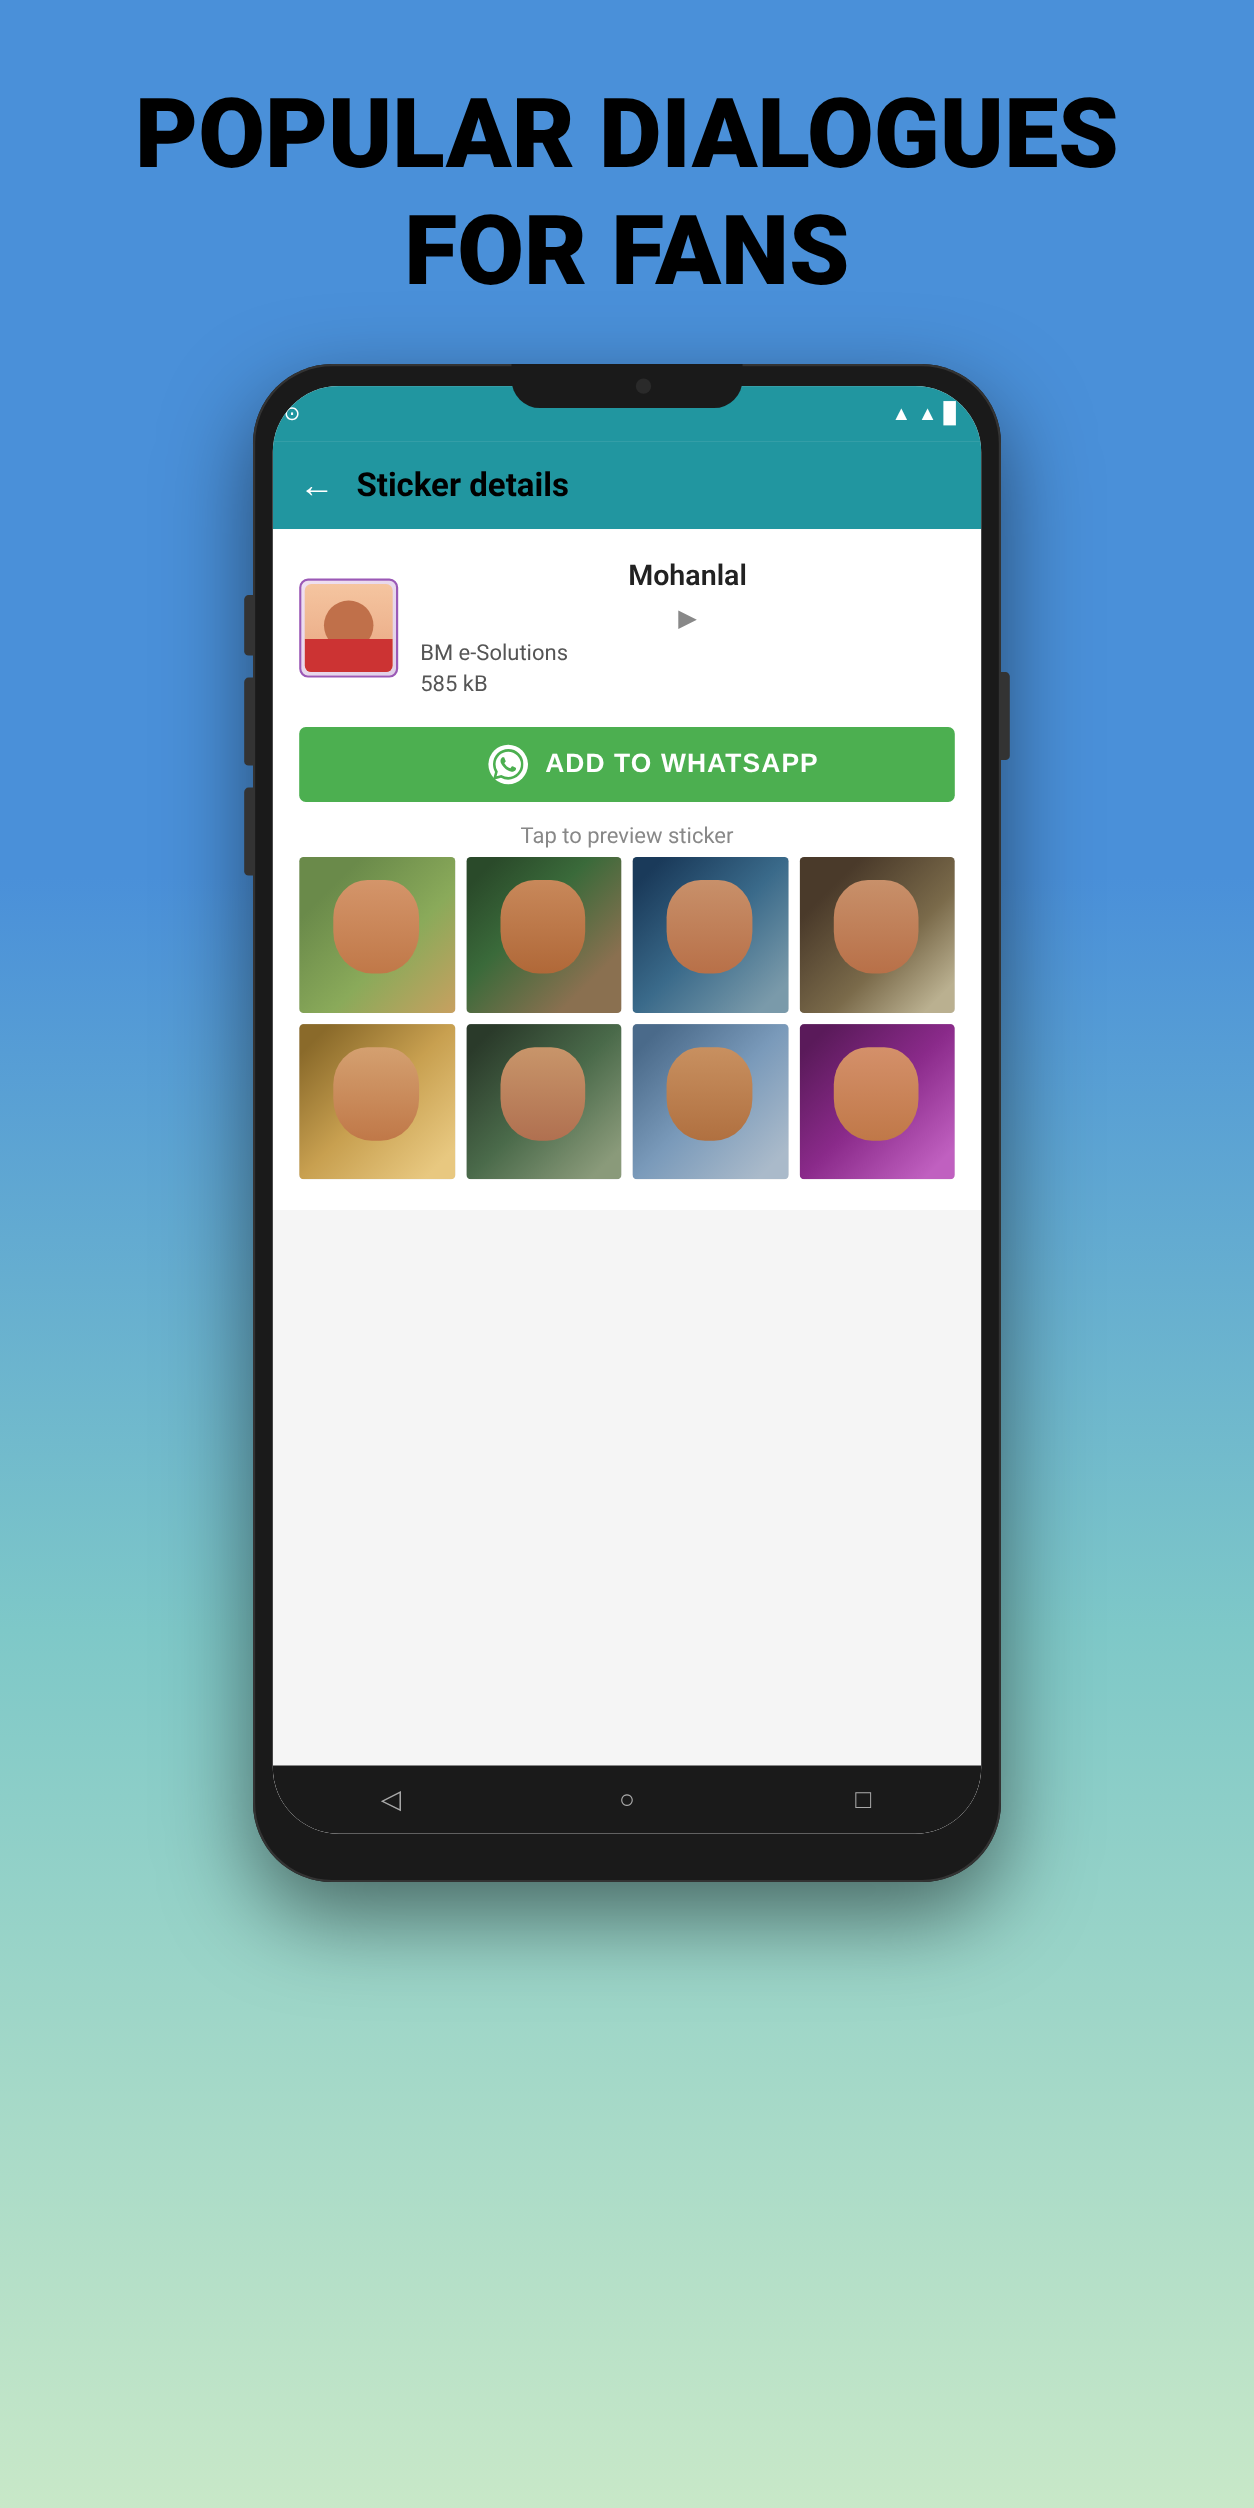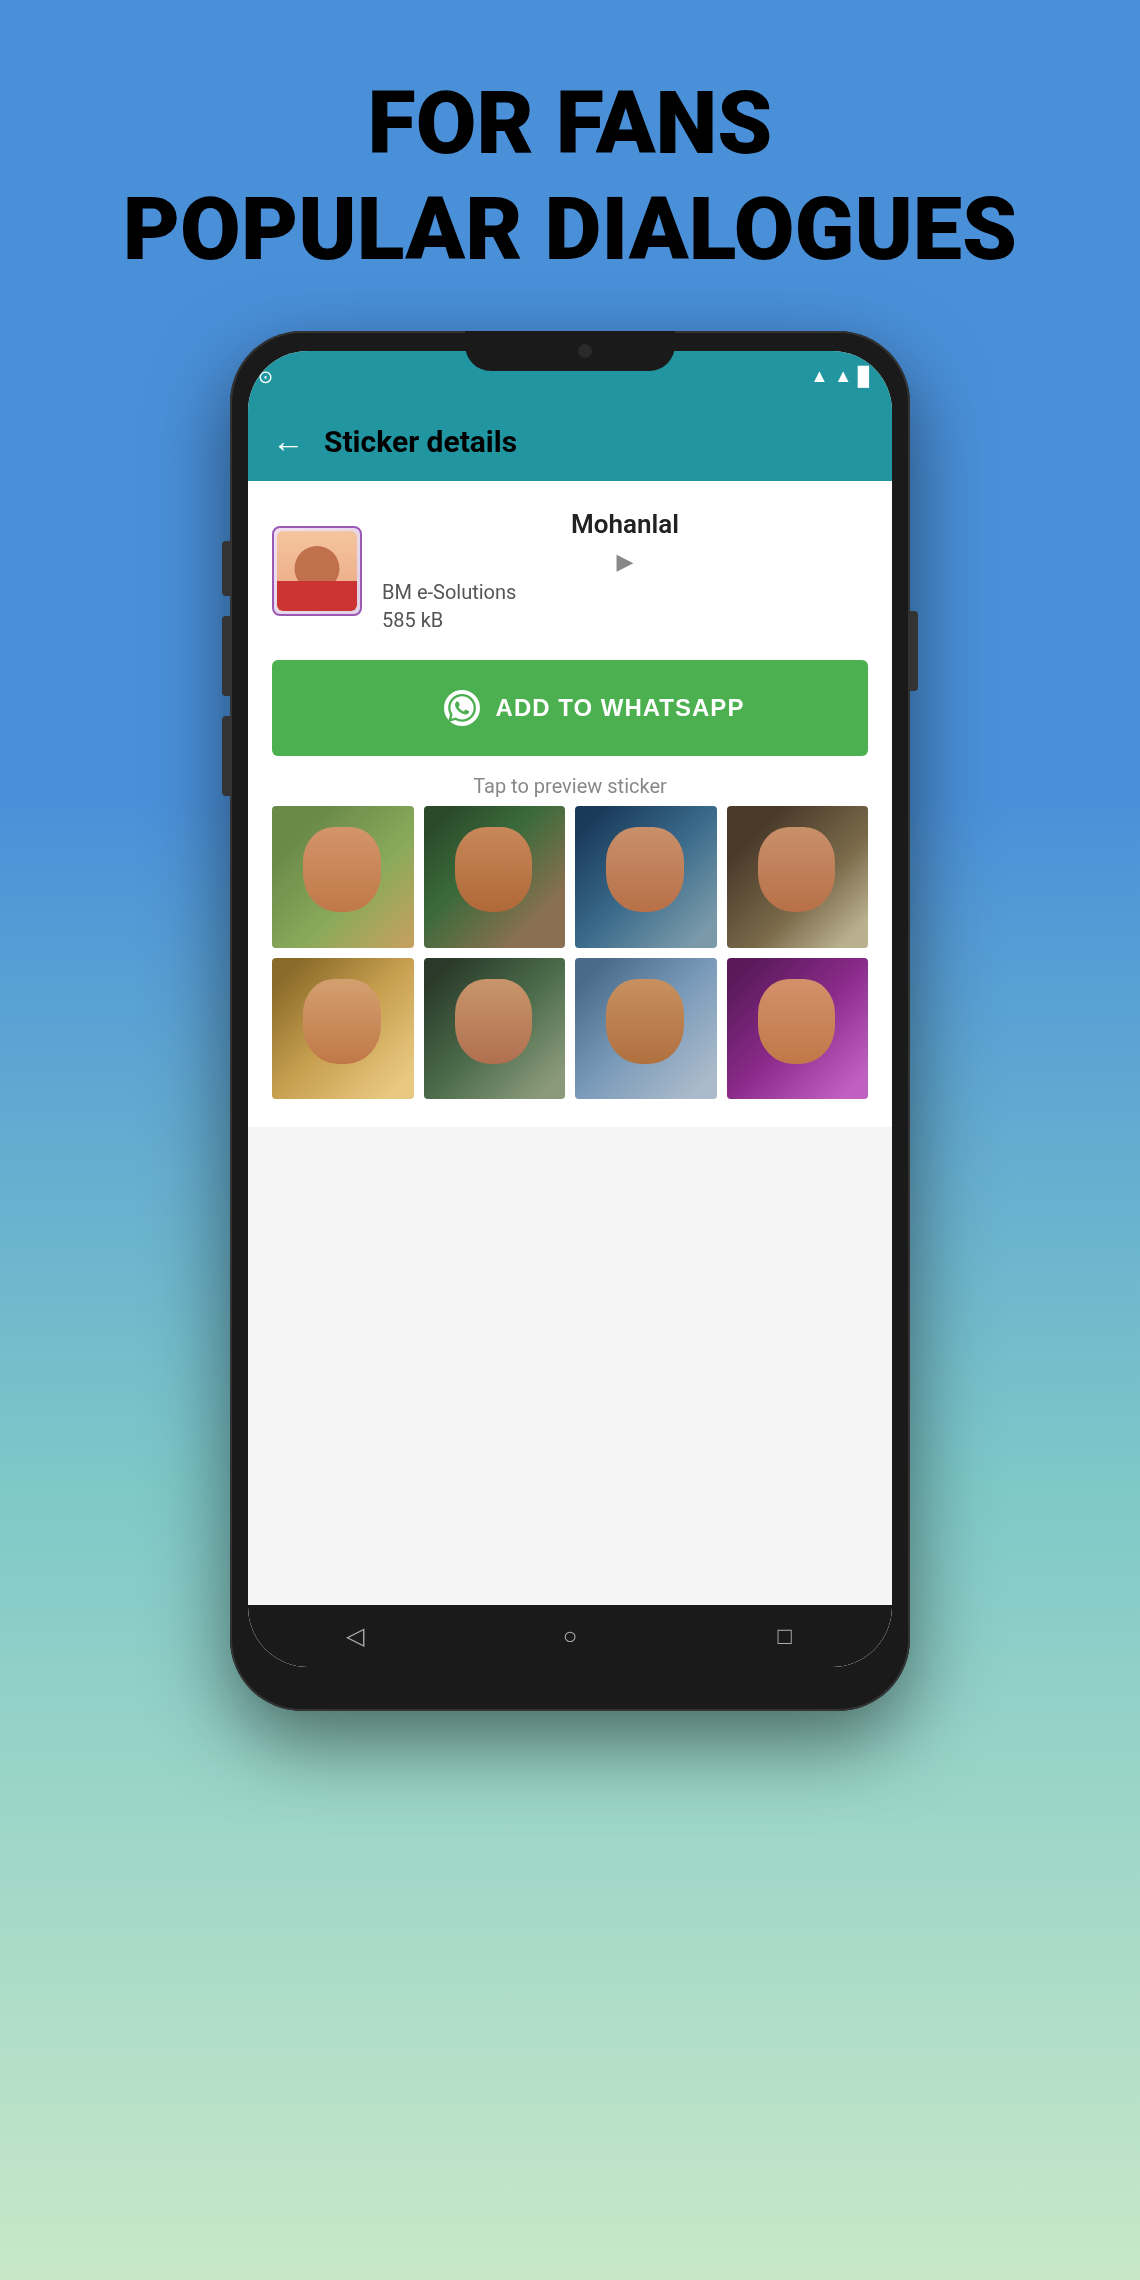--- a/index.html
+++ b/index.html
@@ -226,21 +226,21 @@
     }
 
     .sticker-size {
       font-size: 20px;
       color: #555;
     }
 
     
     .whatsapp-btn {
       width: 100%;
-      height: 96px;
+      height: 68px;
       background: #4CAF50;
       border: none;
       border-radius: 6px;
       display: flex;
       align-items: center;
       justify-content: center;
       gap: 16px;
       cursor: pointer;
       margin-bottom: 18px;
       padding-left: 48px;
@@ -392,22 +392,22 @@
       width: 8px;
       height: 80px;
       background: #333;
       border-radius: 4px 0 0 4px;
     }
   </style>
 </head>
 <body>
 
 <div class="page-title">
+  <h1>POPULAR DIALOGUES</h1>
   <h1>FOR FANS</h1>
-  <h1>POPULAR DIALOGUES</h1>
 </div>
 
 <div class="phone">
 
   <div class="side-btn-right"></div>
   <div class="side-btn-left-1"></div>
   <div class="side-btn-left-2"></div>
   <div class="side-btn-left-3"></div>
 
   <div class="notch">

